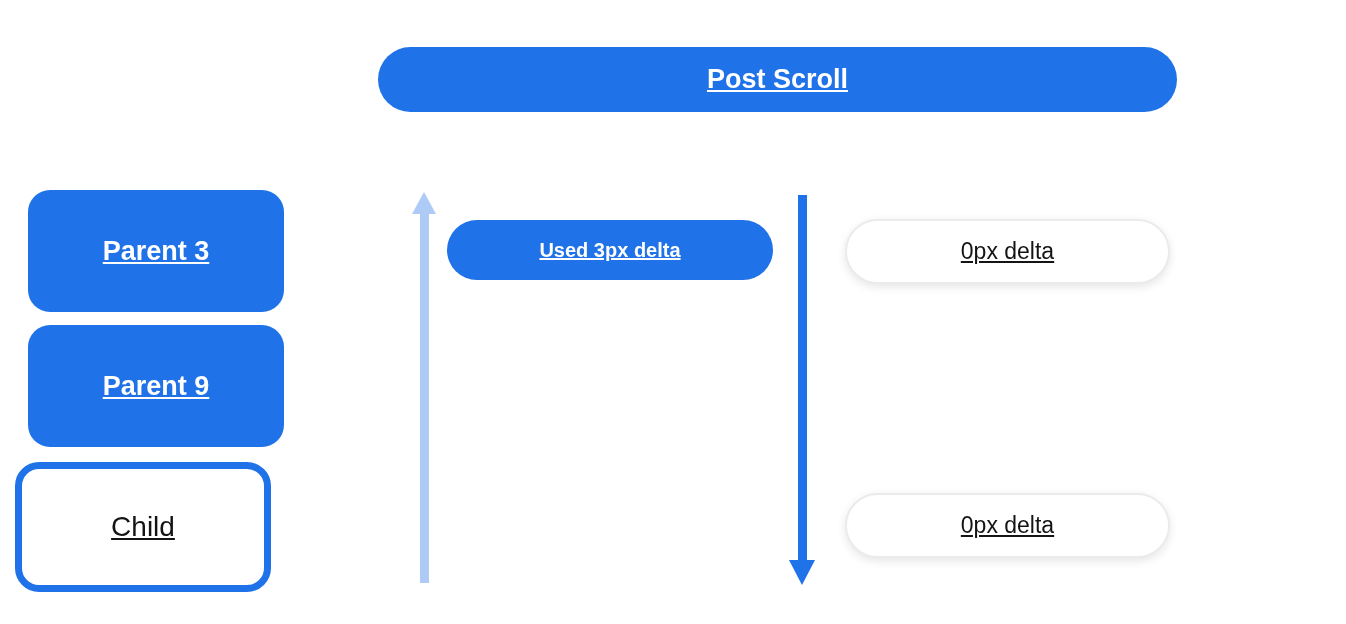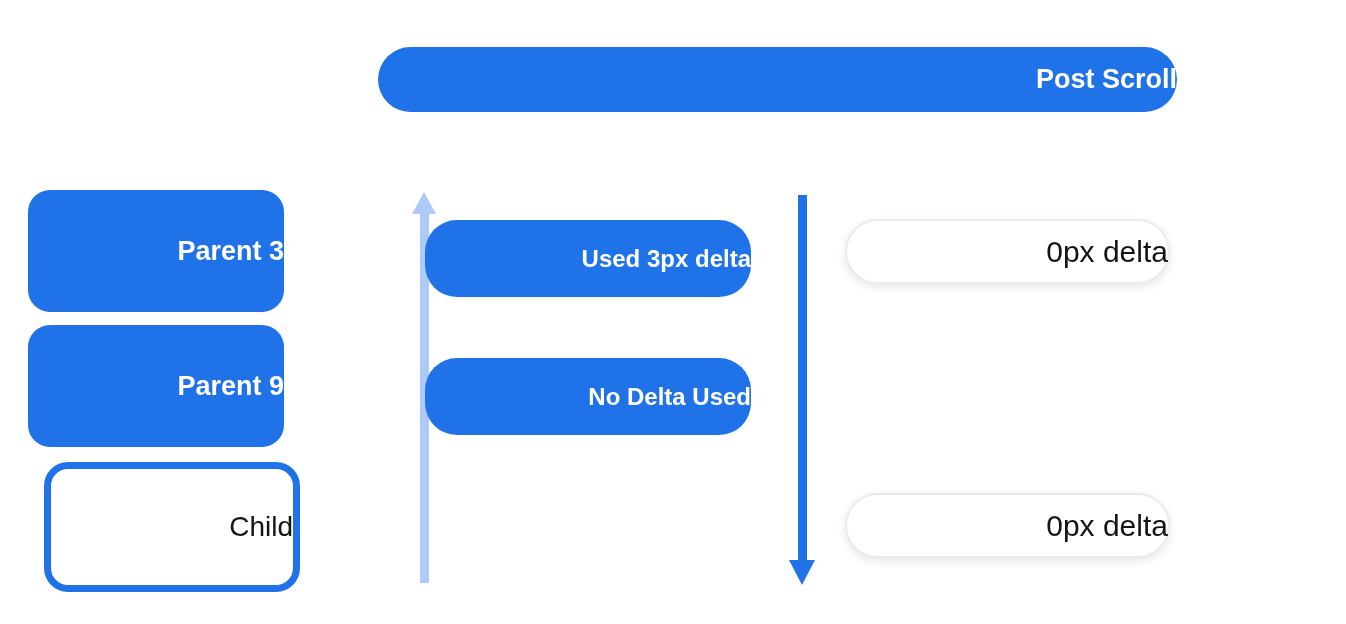--- a/index.html
+++ b/index.html
@@ -12,23 +12,24 @@
     width: 1346px;
     height: 624px;
     background: #ffffff;
     font-family: "Liberation Sans", sans-serif;
     overflow: hidden;
   }
   .pill, .box {
     position: absolute;
     display: flex;
     align-items: center;
-    justify-content: flex-end;
+    justify-content: center;
     box-sizing: border-box;
     white-space: nowrap;
+    text-decoration: underline;
   }
   .blue-fill {
     background: #1F72E8;
     color: #ffffff;
     font-weight: 700;
   }
   .header-pill {
     left: 378px; top: 47px;
     width: 799px; height: 65px;
     border-radius: 33px;
@@ -36,47 +37,47 @@
   }
   .parent-box {
     left: 28px;
     width: 256px; height: 122px;
     border-radius: 22px;
     font-size: 27px;
   }
   .parent-2 { top: 190px; }
   .parent-1 { top: 325px; }
   .child-box {
-    left: 44px; top: 462px;
+    left: 15px; top: 462px;
     width: 256px; height: 130px;
     border-radius: 24px;
     background: #ffffff;
     border: 7px solid #1F72E8;
     color: #141414;
     font-weight: 500;
     font-size: 28px;
   }
   .mid-pill {
-    left: 425px;
-    width: 326px; height: 77px;
+    left: 447px;
+    width: 326px; height: 60px;
     border-radius: 32px;
-    font-size: 24px;
+    font-size: 20px;
   }
   .mid-pill-1 { top: 220px; }
   .mid-pill-2 { top: 358px; }
   .white-pill {
     left: 845px;
     width: 325px; height: 65px;
     border-radius: 33px;
     background: #ffffff;
     border: 2px solid #ebebeb;
     box-shadow: 0 3px 10px rgba(0,0,0,0.10);
     color: #141414;
     font-weight: 500;
-    font-size: 30px;
+    font-size: 23px;
   }
   .white-pill-1 { top: 219px; }
   .white-pill-2 { top: 493px; }
   .arrow-part { position: absolute; }
   .up-shaft {
     left: 420px; top: 212px;
     width: 9px; height: 371px;
     background: #AECBF8;
   }
   .up-head {
@@ -117,23 +118,20 @@
   <div class="box child-box">
     <span>Child</span>
   </div>
 
   <div class="arrow-part up-head"></div>
   <div class="arrow-part up-shaft"></div>
 
   <div class="pill blue-fill mid-pill mid-pill-1">
     <span>Used 3px delta</span>
   </div>
-  <div class="pill blue-fill mid-pill mid-pill-2">
-    <span>No Delta Used</span>
-  </div>
 
   <div class="arrow-part down-shaft"></div>
   <div class="arrow-part down-head"></div>
 
   <div class="pill white-pill white-pill-1">
     <span>0px delta</span>
   </div>
   <div class="pill white-pill white-pill-2">
     <span>0px delta</span>
   </div>

